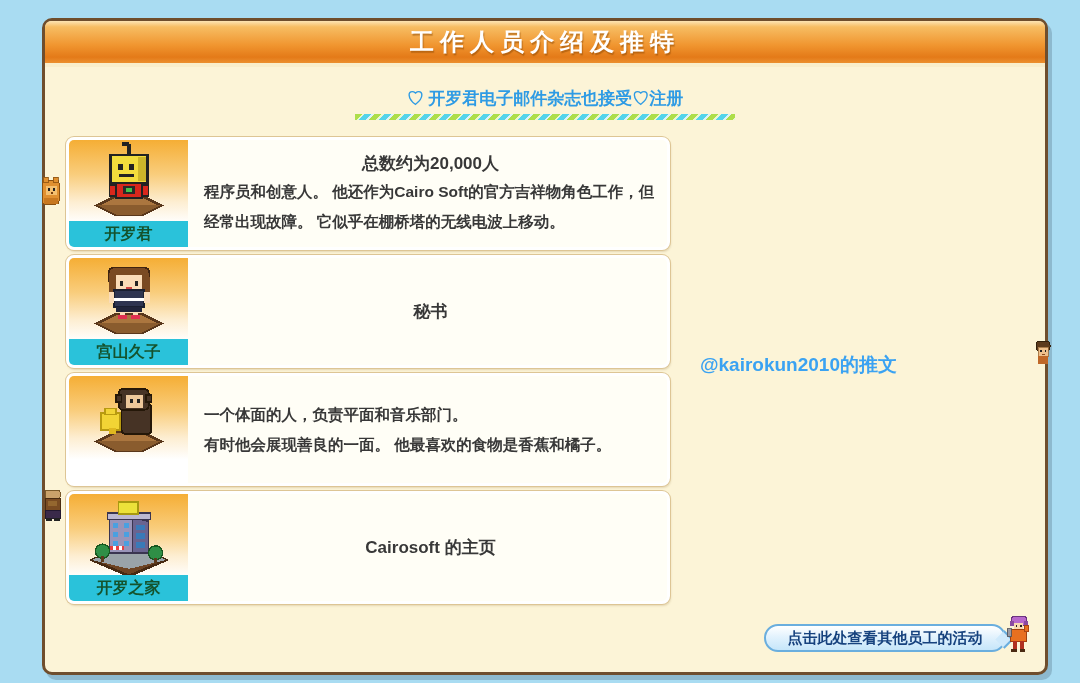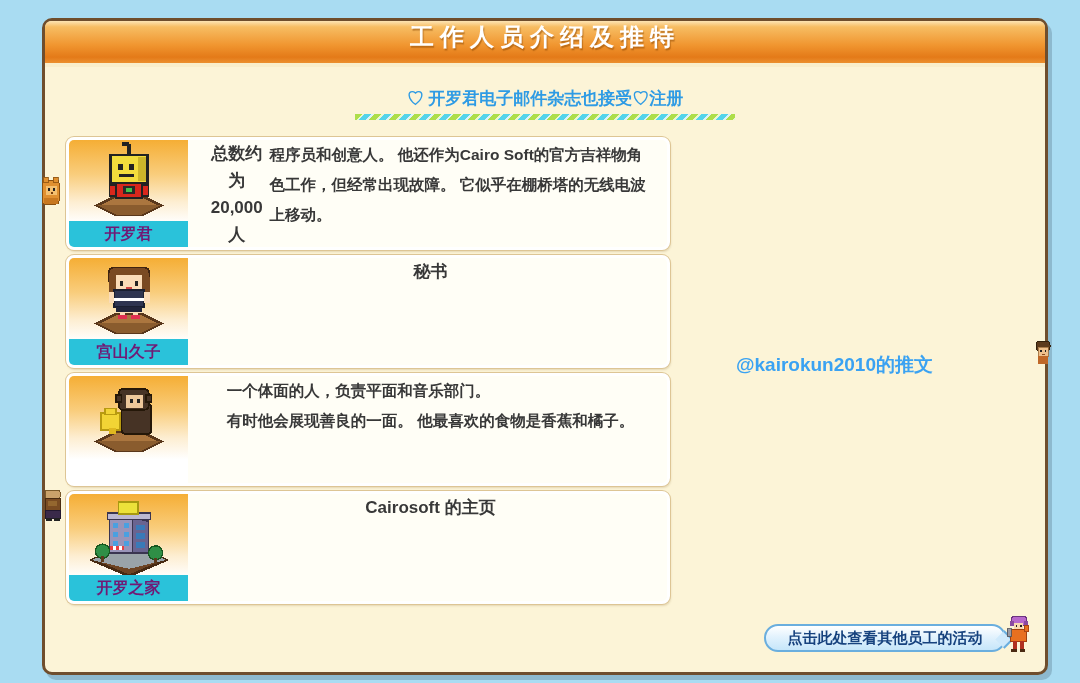--- a/index.html
+++ b/index.html
@@ -12,47 +12,47 @@
   body{font-family:"Liberation Sans","DejaVu Sans",sans-serif;background:var(--background);}
   #stage{position:relative;width:1080px;height:683px;overflow:hidden;background:var(--background);}
 
   
   .panel{position:absolute;left:42px;top:18px;width:1006px;height:657px;
     background:var(--panel-bg);border:3px solid var(--panel-border);border-radius:10px;
     box-shadow:4px 5px 0 rgba(96,128,148,.38);}
   .panel-header{height:46px;border-radius:6px 6px 0 0;
     background:linear-gradient(180deg,#fde4b4 0%,#f7bd63 14%,#f0952f 58%,#e47a18 86%,#ec8f2e 100%);
     border-bottom:4px solid #f9eecb;
-    display:flex;justify-content:center;}
+    display:flex;align-items:center;justify-content:center;}
   .panel-title{color:#fff;font-size:24px;font-weight:700;letter-spacing:6px;
     text-shadow:1px 2px 1px rgba(140,70,0,.5);}
 
   
   .newsletter{position:absolute;left:0;top:66px;width:100%;text-align:center;font-family:Liberation Serif, serif;}
   .newsletter a{color:var(--link-blue);font-size:17px;font-weight:700;text-decoration:none;}
   .newsletter .stripe{width:380px;height:6px;margin:4px auto 0;
     background:repeating-linear-gradient(135deg,var(--stripe-green) 0 5px,#eaf6d2 5px 7px,var(--stripe-cyan) 7px 12px,#def2f8 12px 14px);}
 
   
   .cards{position:absolute;left:21px;top:116px;width:604px;display:flex;flex-direction:column;gap:5px;}
   .card{position:relative;height:113px;background:#fffef6;border:3px solid #ffffff;border-radius:8px;
     box-shadow:0 0 0 1px #ddc595,1px 2px 2px rgba(150,120,60,.22);display:flex;}
   .portrait{position:relative;width:119px;flex:0 0 119px;border-radius:5px 0 0 5px;
     background:linear-gradient(180deg,#f5ae35 0%,#f9cd7c 32%,#fdeed2 58%,#ffffff 78%);
     display:flex;align-items:flex-start;justify-content:center;}
   .portrait svg{margin-top:2px;}
   .nametag{position:absolute;left:0;bottom:0;width:119px;height:26px;background:var(--name-tag-bg);
-    color:#701a75;font-size:16px;font-weight:700;text-align:center;line-height:26px;
+    color:#14532d;font-size:16px;font-weight:700;text-align:center;line-height:26px;
     border-radius:0 0 0 5px;margin-top:37px;}
-  .card-text{flex:1;padding:0 10px 0 16px;display:flex;flex-direction:row;justify-content:center;color:#383838;}
+  .card-text{flex:1;padding:0 10px 0 16px;display:flex;flex-direction:column;justify-content:center;color:#383838;}
   .card-title{text-align:center;font-size:17px;font-weight:700;line-height:27px;}
   .card-desc{font-size:15.5px;font-weight:600;line-height:30px;white-space:pre-line;}
 
   
-  .tweet-heading{position:absolute;left:691px;top:331px;color:var(--twitter-blue);
+  .tweet-heading{position:absolute;left:655px;top:331px;color:var(--twitter-blue);
     font-size:19px;font-weight:700;cursor:pointer;}
 
   
   .more-btn{position:absolute;left:719px;top:603px;width:242px;height:28px;
     background:linear-gradient(180deg,#ffffff 0%,#e2f2fd 45%,#c6e6fa 100%);
     border:2px solid var(--button-border);border-radius:14px;
     color:var(--button-text);font-size:15px;font-weight:700;text-align:center;line-height:23px;
     cursor:pointer;}
   .more-btn::after{content:"";position:absolute;right:-7px;top:7px;width:11px;height:11px;
     background:#cfe9fb;border-top:2px solid var(--button-border);border-right:2px solid var(--button-border);

